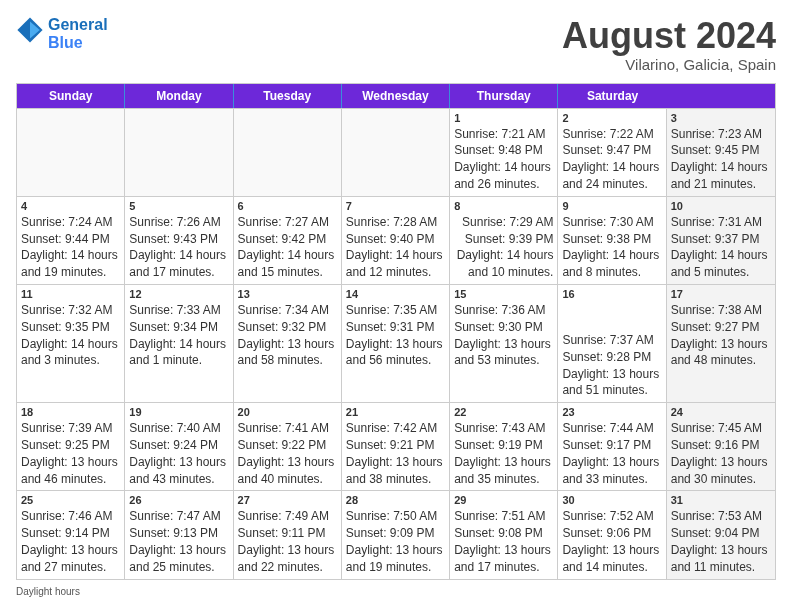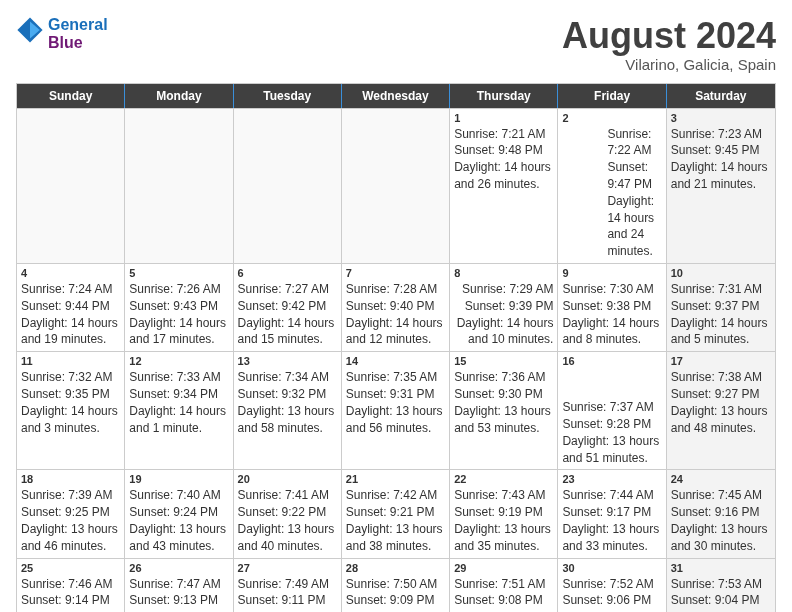--- a/index.html
+++ b/index.html
@@ -46,21 +46,21 @@
     }
     .calendar {
       flex: 1;
       display: flex;
       flex-direction: column;
       border: 1px solid #ccc;
     }
     .cal-header-row {
       display: grid;
       grid-template-columns: repeat(7, 1fr);
-      background: #404040;
+      background: #6d28d9;
     }
     .cal-header-cell {
       padding: 5px 4px;
       color: #fff;
       font-size: 12px;
       font-weight: bold;
       text-align: center;
       border-right: 1px solid #3a8fda;
     }
     .cal-header-cell:last-child { border-right: none; }
@@ -109,55 +109,54 @@
 
 <div class="page">
   <div class="header">
     <div class="logo">
       <svg class="logo-icon" viewBox="0 0 40 40">
         <polygon points="20,2 38,20 20,38 2,20" fill="#1a6fba"></polygon>
         <polygon points="20,8 34,20 20,32" fill="#4aabf0"></polygon>
       </svg>
       <div>
         <div style="font-size:16px;font-weight:bold;color:#1a6fba;">General</div>
-        <div style="font-size:16px;font-weight:bold;color:#701a75;">Blue</div>
+        <div style="font-size:16px;font-weight:bold;color:#3b82f6;">Blue</div>
       </div>
     </div>
     <div class="title-block">
       <div class="main-title">August 2024</div>
       <div class="subtitle">Vilarino, Galicia, Spain</div>
     </div>
   </div>
 
   <div class="calendar">
     <div class="cal-header-row">
     <div class="cal-header-cell">Sunday</div>
         <div class="cal-header-cell">Monday</div>
         <div class="cal-header-cell">Tuesday</div>
         <div class="cal-header-cell">Wednesday</div>
         <div class="cal-header-cell">Thursday</div>
-        <div class="cal-header-cell">Friday</div>
         <div class="cal-header-cell">Saturday</div>
       </div>
     <div class="cal-body">
     <div class="cal-row">
           <div class="cal-cell empty"></div>
           <div class="cal-cell empty"></div>
           <div class="cal-cell empty"></div>
           <div class="cal-cell empty"></div>
           <div class="cal-cell">
             <span class="day-number">1</span>
             <div class="day-info" style="white-space: pre-line;">Sunrise: 7:21 AM
 Sunset: 9:48 PM
 Daylight: 14 hours
 and 26 minutes.</div>
           </div>
           <div class="cal-cell">
             <span class="day-number">2</span>
-            <div class="day-info" style="white-space: pre-line; margin-left: 45px;">Sunrise: 7:22 AM
+            <div class="day-info" style="white-space: pre-line;">Sunrise: 7:22 AM
 Sunset: 9:47 PM
 Daylight: 14 hours
 and 24 minutes.</div>
           </div>
           <div class="cal-cell shaded">
             <span class="day-number">3</span>
             <div class="day-info" style="white-space: pre-line;">Sunrise: 7:23 AM
 Sunset: 9:45 PM
 Daylight: 14 hours
 and 21 minutes.</div>

